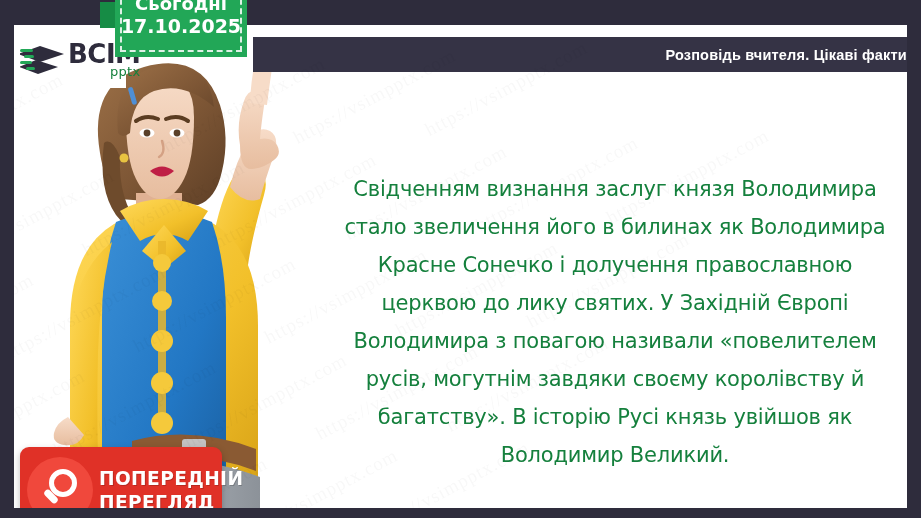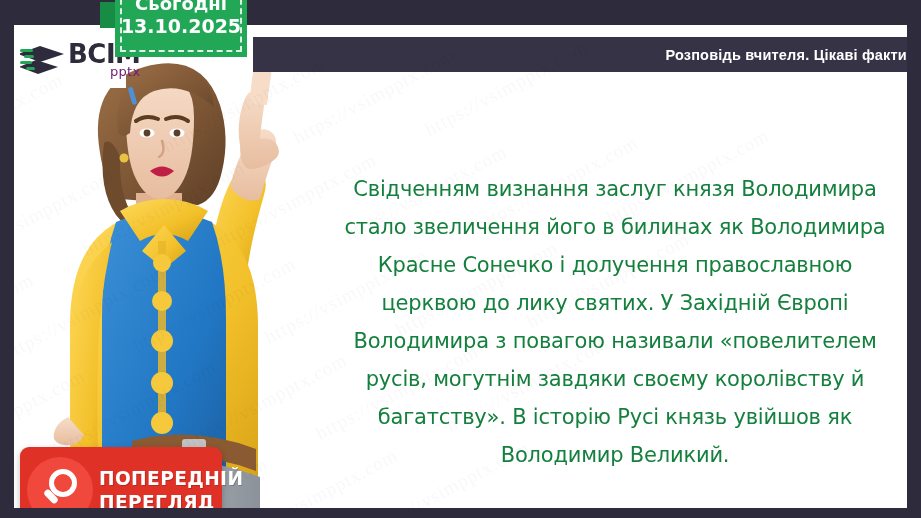--- a/index.html
+++ b/index.html
@@ -105,21 +105,21 @@
     background:#ffffff;
   }
   #logo svg { display:block; }
   .logo-text { margin-left:2px; line-height:1; }
   .logo-main {
     font-size:26px; font-weight:bold; color:#2e2c3c;
     font-family:"DejaVu Sans", sans-serif; letter-spacing:-.5px;
     display:block;
   }
   .logo-sub {
-    font-size:13px; color:#701a75; display:block;
+    font-size:13px; color:#15803d; display:block;
     font-family:"DejaVu Sans", sans-serif;
     text-align:right; margin-top:-2px; letter-spacing:.3px;
   }
 
   
   #date-badge-wrap { position:absolute; left:82px; top:-25px; z-index:50; }
   #ribbon-tail {
     position:absolute; left:18px; top:27px;
     width:40px; height:26px;
     background:#168c45;
@@ -334,15 +334,15 @@
       <div>ПЕРЕГЛЯД</div>
     </div>
   </div>
 
 </div>
 
 <div id="date-badge-wrap">
   <div id="ribbon-tail"></div>
   <div id="date-badge">
     <div class="badge-line" id="badge-today">Сьогодні</div>
-    <div class="badge-line" id="badge-date">13.10.2025</div>
+    <div class="badge-line" id="badge-date">17.10.2025</div>
   </div>
 </div>
 
 </body></html>

